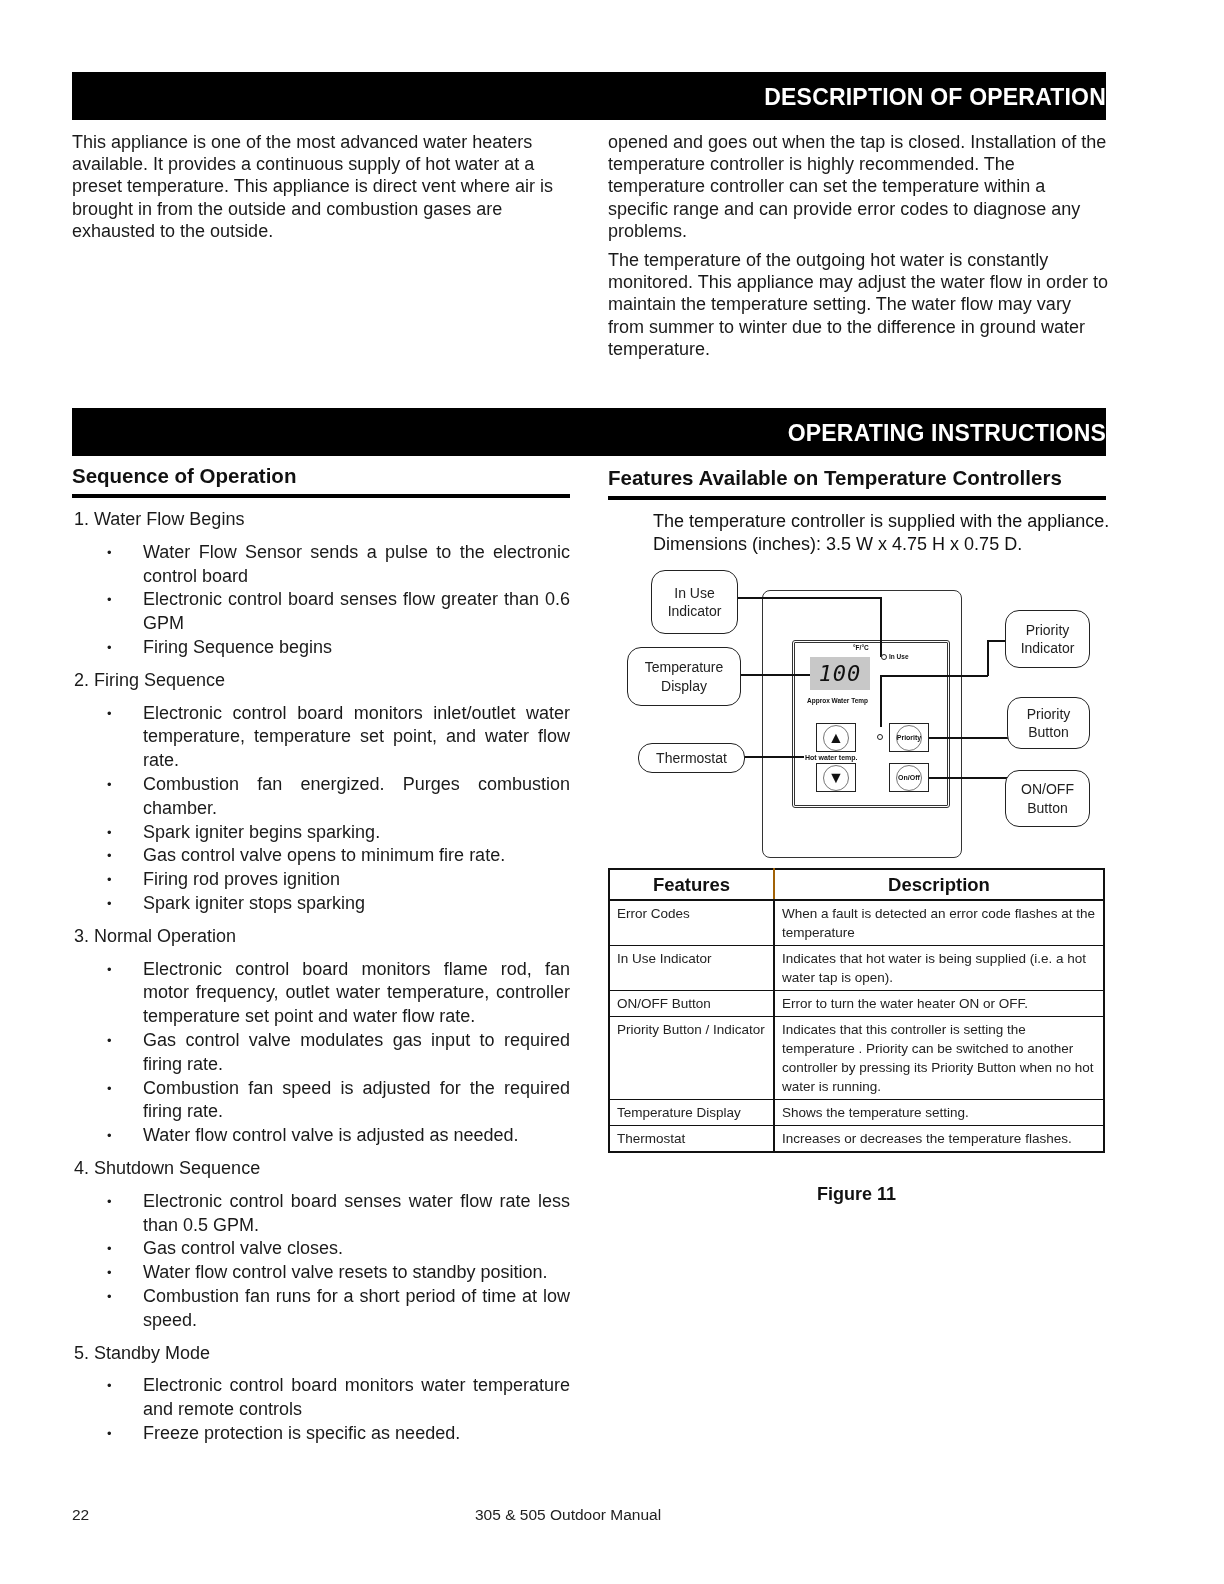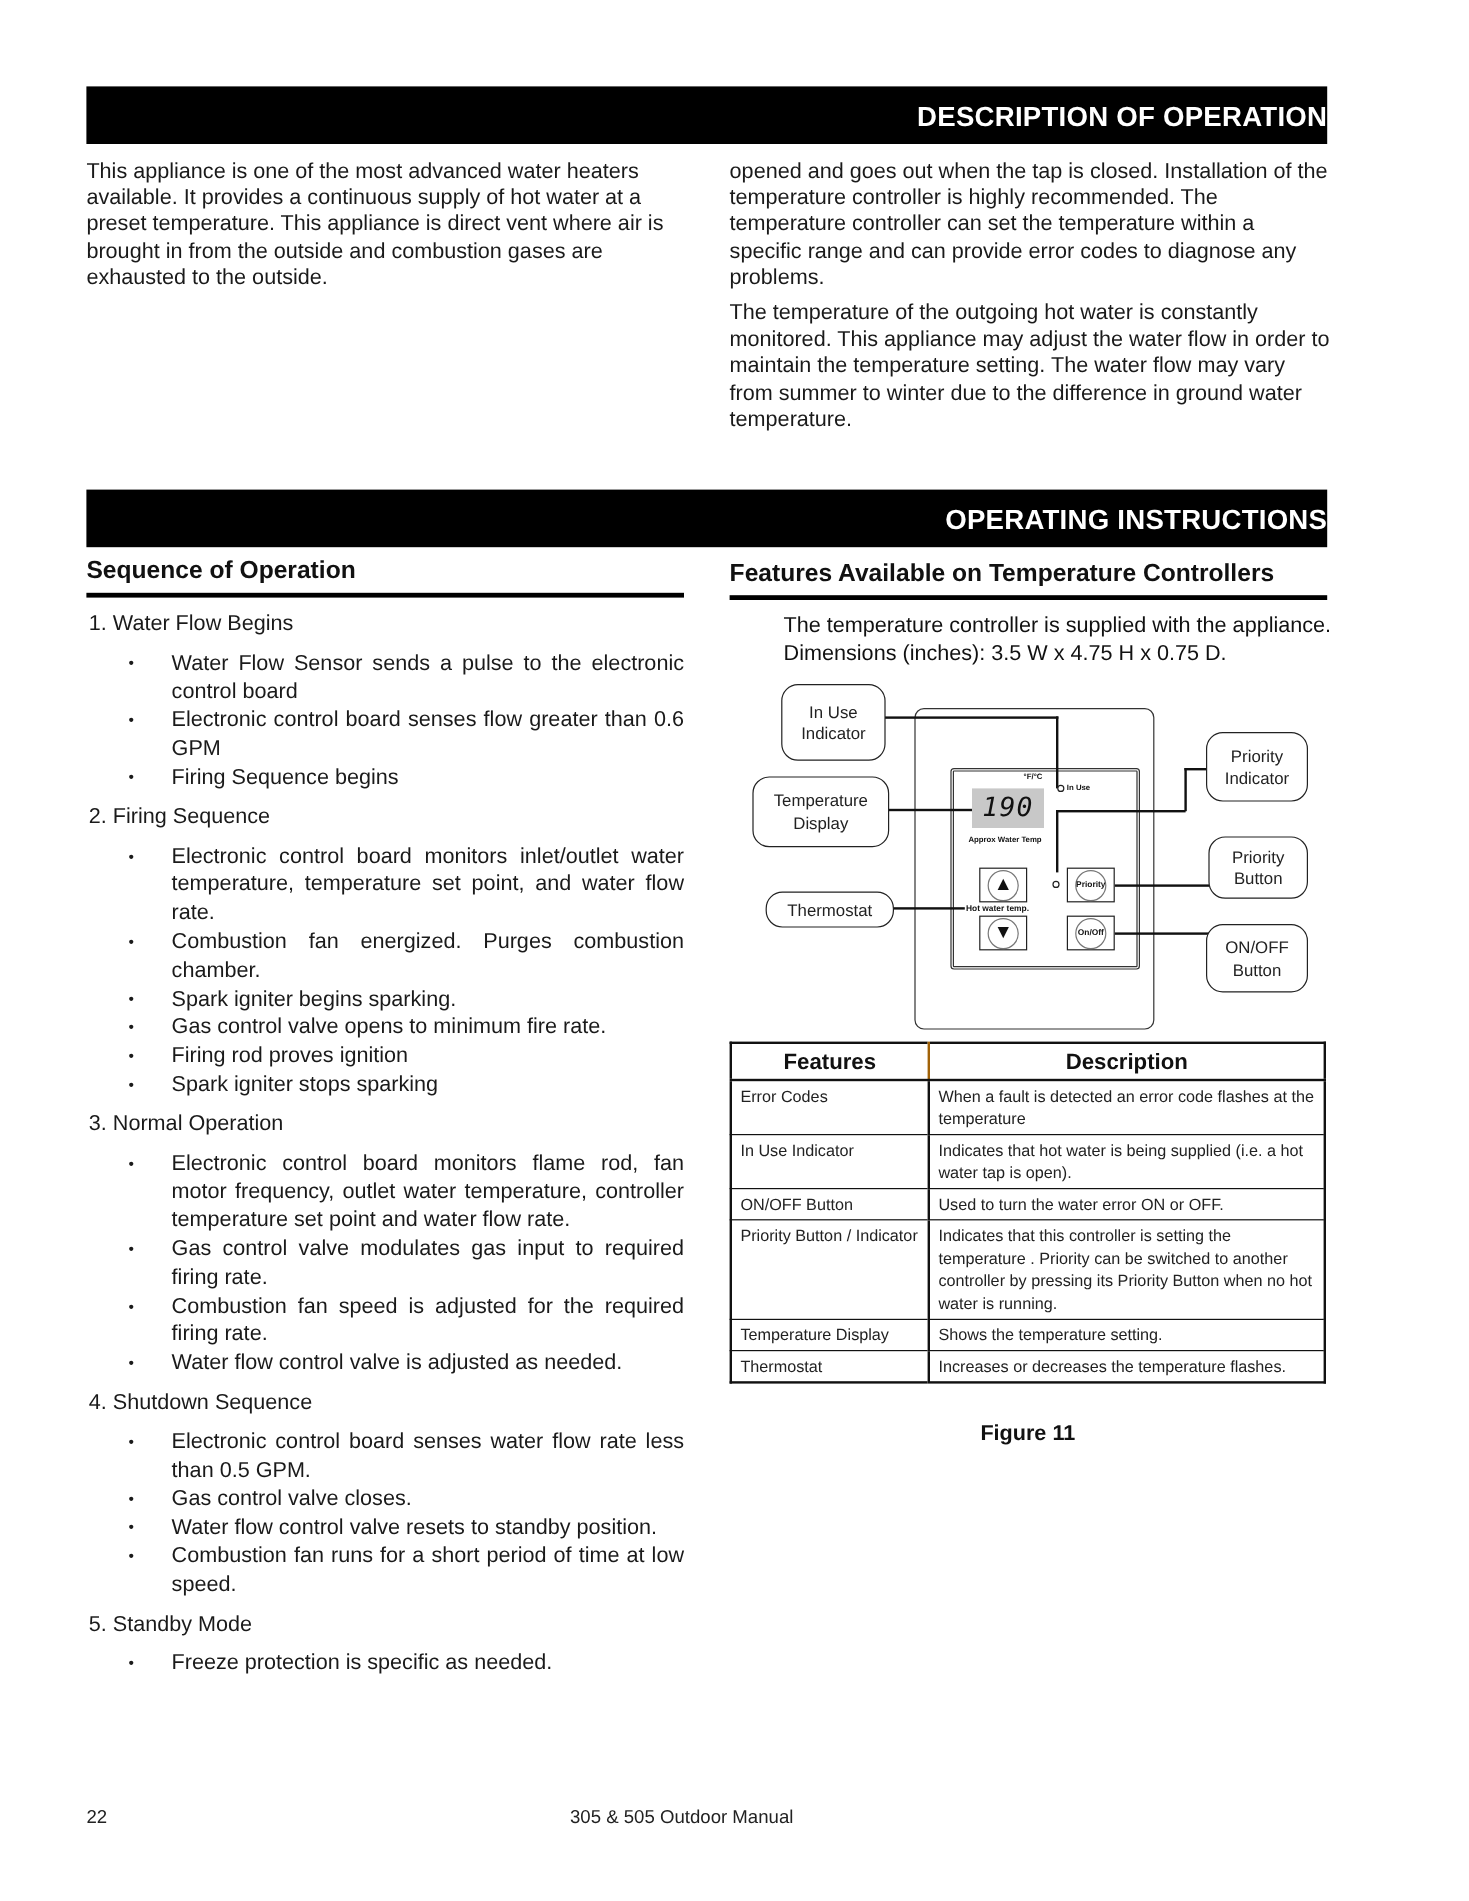--- a/index.html
+++ b/index.html
@@ -89,20 +89,21 @@
   </ul>
   <div class="step">4. Shutdown Sequence</div>
   <ul>
     <li>Electronic control board senses water flow rate less than 0.5 GPM.</li>
     <li>Gas control valve closes.</li>
     <li>Water flow control valve resets to standby position.</li>
     <li>Combustion fan runs for a short period of time at low speed.</li>
   </ul>
   <div class="step">5. Standby Mode</div>
   <ul>
+    <li>Electronic control board monitors water temperature and remote controls</li>
     <li>Freeze protection is specific as needed.</li>
   </ul>
 </div>
 
 <div class="subhead" style="left:608px; top:466px; width:498px;">Features Available on Temperature Controllers</div>
 <div class="intro2">The temperature controller is supplied with the appliance. Dimensions (inches): 3.5 W x 4.75 H x 0.75 D.</div>
 
 <div class="diagram">
   <div class="device"></div>
   <div class="panel"></div>
@@ -121,21 +122,21 @@
   <div class="callout" style="left:41px; top:10px; width:87px; height:64px;">In Use Indicator</div>
   <div class="callout" style="left:17px; top:87px; width:114px; height:59px;">Temperature Display</div>
   <div class="callout" style="left:28px; top:183px; width:107px; height:30px;">Thermostat</div>
   <div class="callout" style="left:395px; top:50px; width:85px; height:58px;">Priority Indicator</div>
   <div class="callout" style="left:397px; top:137px; width:83px; height:52px;">Priority Button</div>
   <div class="callout" style="left:395px; top:210px; width:85px; height:57px;">ON/OFF Button</div>
 
   <div class="tiny" style="left:243px; top:84px;">°F/°C</div>
   <div class="led" style="left:271px; top:94px;"></div>
   <div class="tiny" style="left:279px; top:93px;">In Use</div>
-  <div class="lcd">190</div>
+  <div class="lcd">100</div>
   <div class="tiny" style="left:197px; top:137px;">Approx Water Temp</div>
 
   <div class="btn" style="left:206px; top:163px;">
     <div class="circ">
         <span style="font-size:16px;">▲</span>
       </div>
   </div>
   <div class="tiny" style="left:195px; top:194px; font-size:7px;">Hot water temp.</div>
   <div class="btn" style="left:206px; top:203px;">
     <div class="circ">
@@ -163,21 +164,21 @@
     <tr>
       <td>Error Codes</td>
       <td>When a fault is detected an error code flashes at the temperature</td>
     </tr>
     <tr>
       <td>In Use Indicator</td>
       <td>Indicates that hot water is being supplied (i.e. a hot water tap is open).</td>
     </tr>
     <tr>
       <td>ON/OFF Button</td>
-      <td>Used to turn the water error ON or OFF.</td>
+      <td>Error to turn the water heater ON or OFF.</td>
     </tr>
     <tr>
       <td>Priority Button / Indicator</td>
       <td>Indicates that this controller is setting the temperature . Priority can be switched to another controller by pressing its Priority Button when no hot water is running.</td>
     </tr>
     <tr>
       <td>Temperature Display</td>
       <td>Shows the temperature setting.</td>
     </tr>
     <tr>

